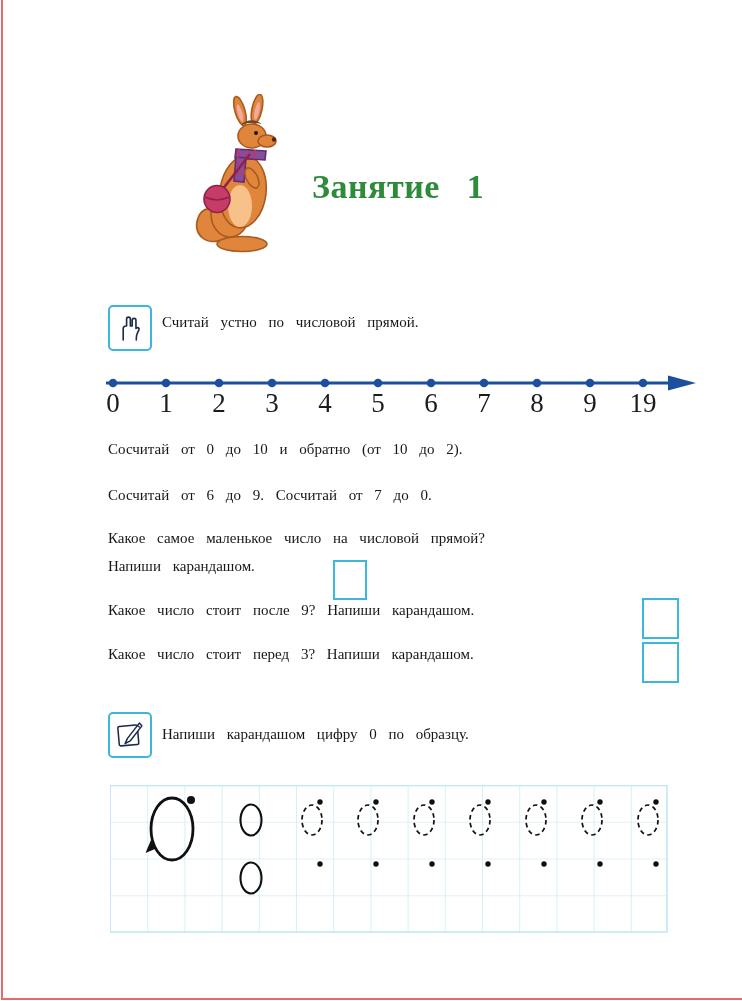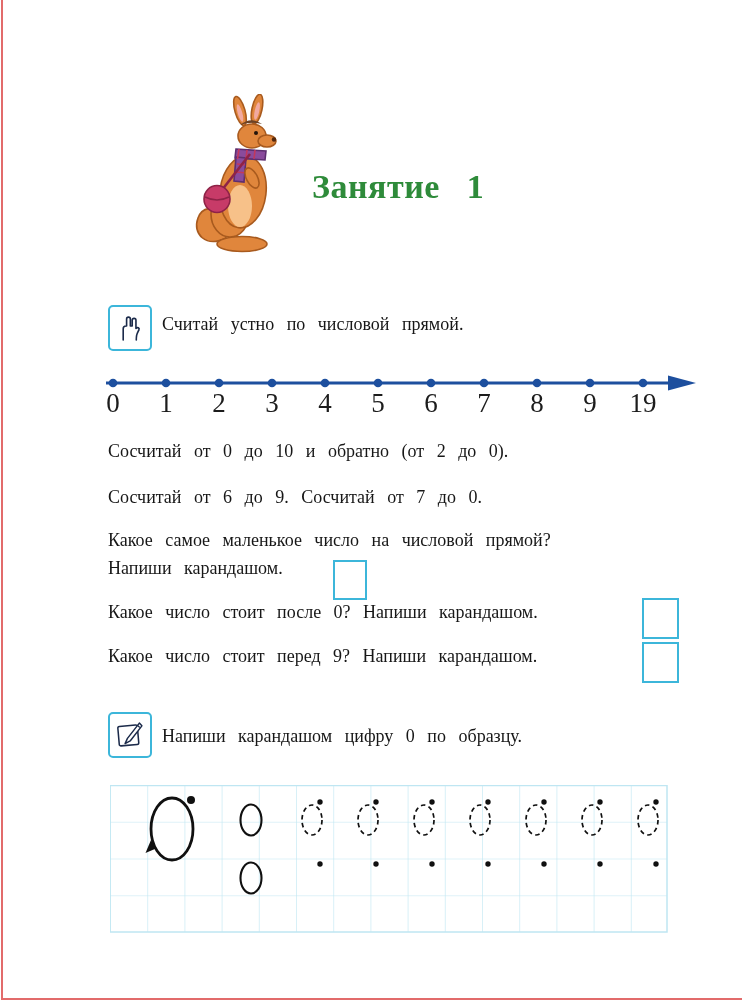--- a/index.html
+++ b/index.html
@@ -6,21 +6,21 @@
   .page{position:relative;width:742px;height:1001px;background:#ffffff;
         font-family:Liberation Serif, serif;overflow:hidden;padding-left:25px;}
   .frame{position:absolute;top:0;left:1px;right:1px;bottom:1px;
          border-left:2px solid #e26b6b;border-right:2px solid #e26b6b;
          border-bottom:2px solid #e26b6b;pointer-events:none;}
   .title{position:absolute;left:312px;top:168px;font-size:34px;font-weight:bold;
          color:#2e8b3a;word-spacing:18px;letter-spacing:.5px;}
   .icon-box{position:absolute;width:40px;height:42px;border:2.5px solid #3cb6da;
             border-radius:5px;display:flex;align-items:center;justify-content:center;
             background:#fff;}
-  .task-text,.ex{position:absolute;font-size:18px;color:#171717;word-spacing:8px;
+  .task-text,.ex{position:absolute;font-size:15px;color:#171717;word-spacing:8px;
                  white-space:nowrap;}
   .ex{left:108px;}
   .answer-box{position:absolute;border:2px solid #3cb6da;background:#fff;}
   .numberline{position:absolute;left:0;top:368px;width:742px;height:62px;}
   .nl-num{position:absolute;top:20px;transform:translateX(-50%);
           font-size:27px;color:#1c1c1c;}
   svg{display:block;}
 </style>
 </head>
 <body>
@@ -88,31 +88,31 @@
     <span class="nl-num" style="left:272px">3</span>
     <span class="nl-num" style="left:325px">4</span>
     <span class="nl-num" style="left:378px">5</span>
     <span class="nl-num" style="left:431px">6</span>
     <span class="nl-num" style="left:484px">7</span>
     <span class="nl-num" style="left:537px">8</span>
     <span class="nl-num" style="left:590px">9</span>
     <span class="nl-num" style="left:643px">19</span>
   </div>
 
-  <div class="ex" style="top:441px">Сосчитай от 0 до 10 и обратно (от 2 до 0).</div>
+  <div class="ex" style="top:441px">Сосчитай от 0 до 10 и обратно (от 10 до 2).</div>
   <div class="ex" style="top:487px">Сосчитай от 6 до 9. Сосчитай от 7 до 0.</div>
 
   <div class="ex" style="top:558px">Напиши карандашом.</div>
   <div class="ex" style="top:530px">Какое самое маленькое число на числовой прямой?</div>
   <div class="answer-box" style="left:333px;top:560px;width:30px;height:36px"></div>
 
-  <div class="ex" style="top:602px">Какое число стоит после 0? Напиши карандашом.</div>
+  <div class="ex" style="top:602px">Какое число стоит после 9? Напиши карандашом.</div>
   <div class="answer-box" style="left:642px;top:598px;width:33px;height:37px"></div>
 
-  <div class="ex" style="top:646px">Какое число стоит перед 9? Напиши карандашом.</div>
+  <div class="ex" style="top:646px">Какое число стоит перед 3? Напиши карандашом.</div>
   <div class="answer-box" style="left:642px;top:642px;width:33px;height:37px"></div>
 
   <div class="icon-box" style="left:108px;top:712px">
     <svg width="34" height="36" viewBox="0 0 40 40">
       <rect x="6.5" y="9" width="23" height="23" rx="2" fill="none" stroke="#1b2a4a" stroke-width="1.8" transform="rotate(-5 18 20.5)"></rect>
       <path d="M31 6 L17 24 l-2.8 6.2 6-3.2 L34 9.2 z" fill="#ffffff" stroke="#1b2a4a" stroke-width="1.7" stroke-linejoin="round"></path>
       <path d="M28.6 8.5 l3 2.6" stroke="#1b2a4a" stroke-width="1.4"></path>
     </svg>
   </div>
   <div class="task-text" style="left:162px;top:726px">Напиши карандашом цифру 0 по образцу.</div>

